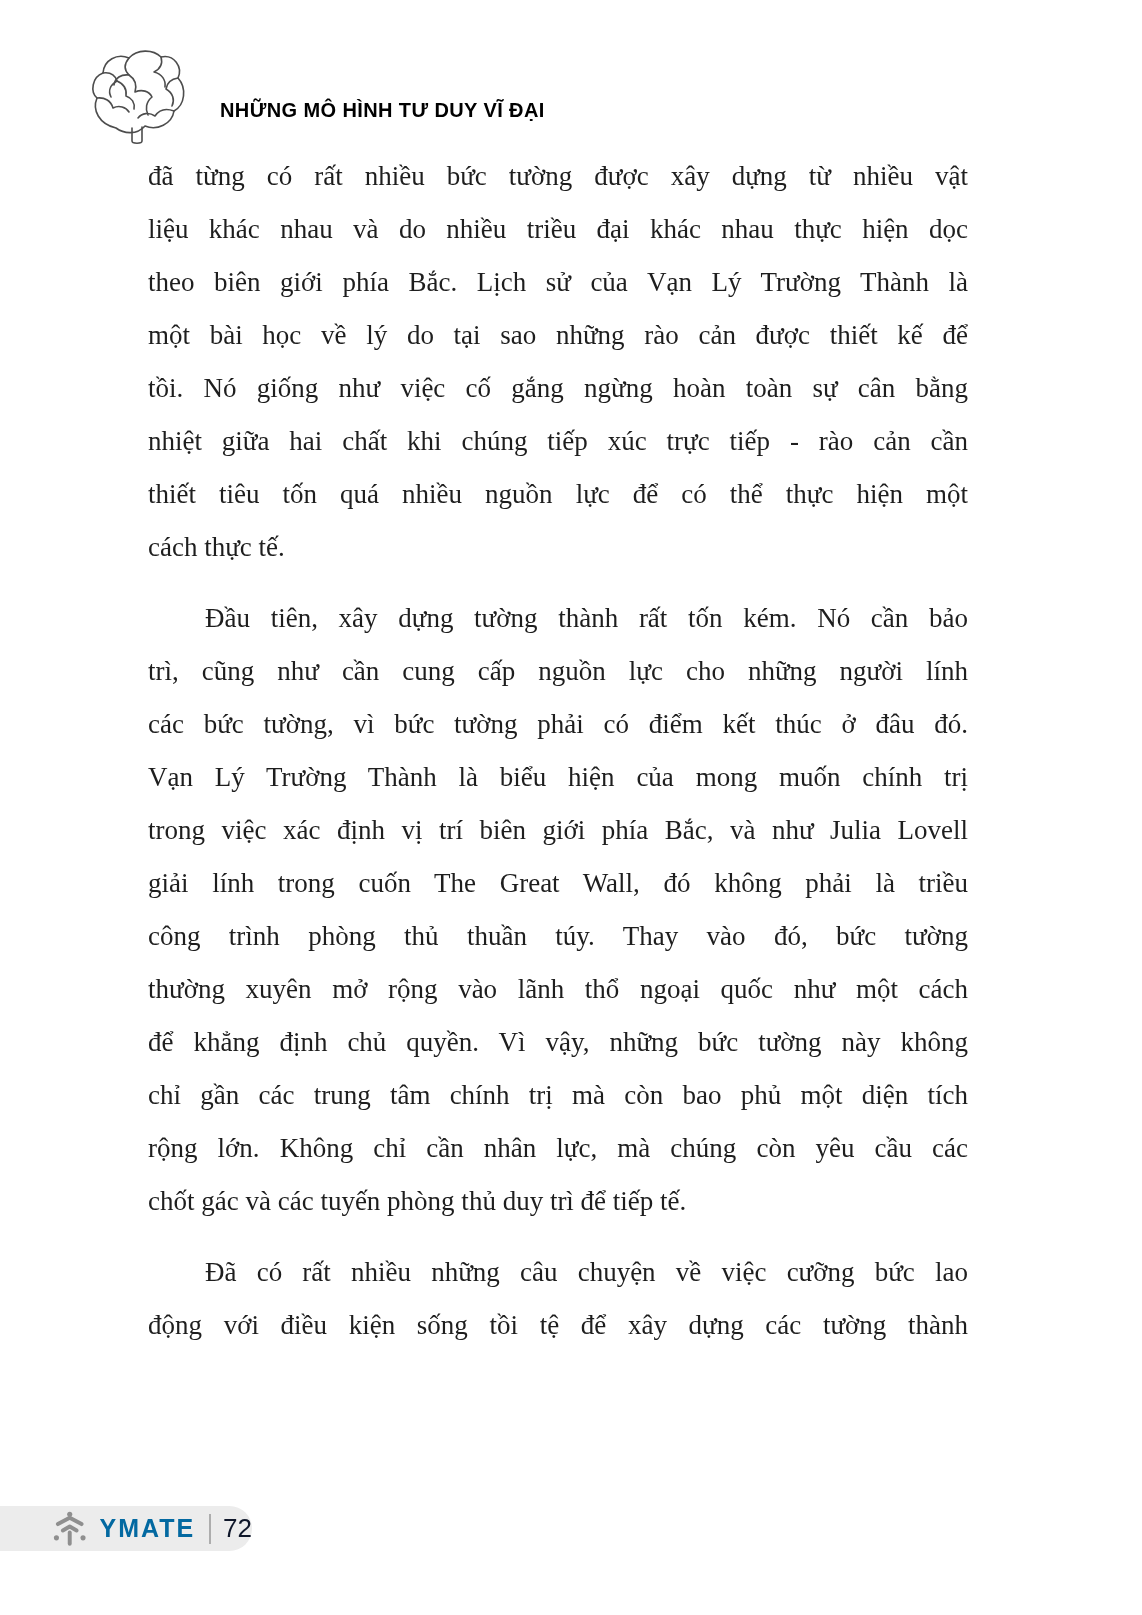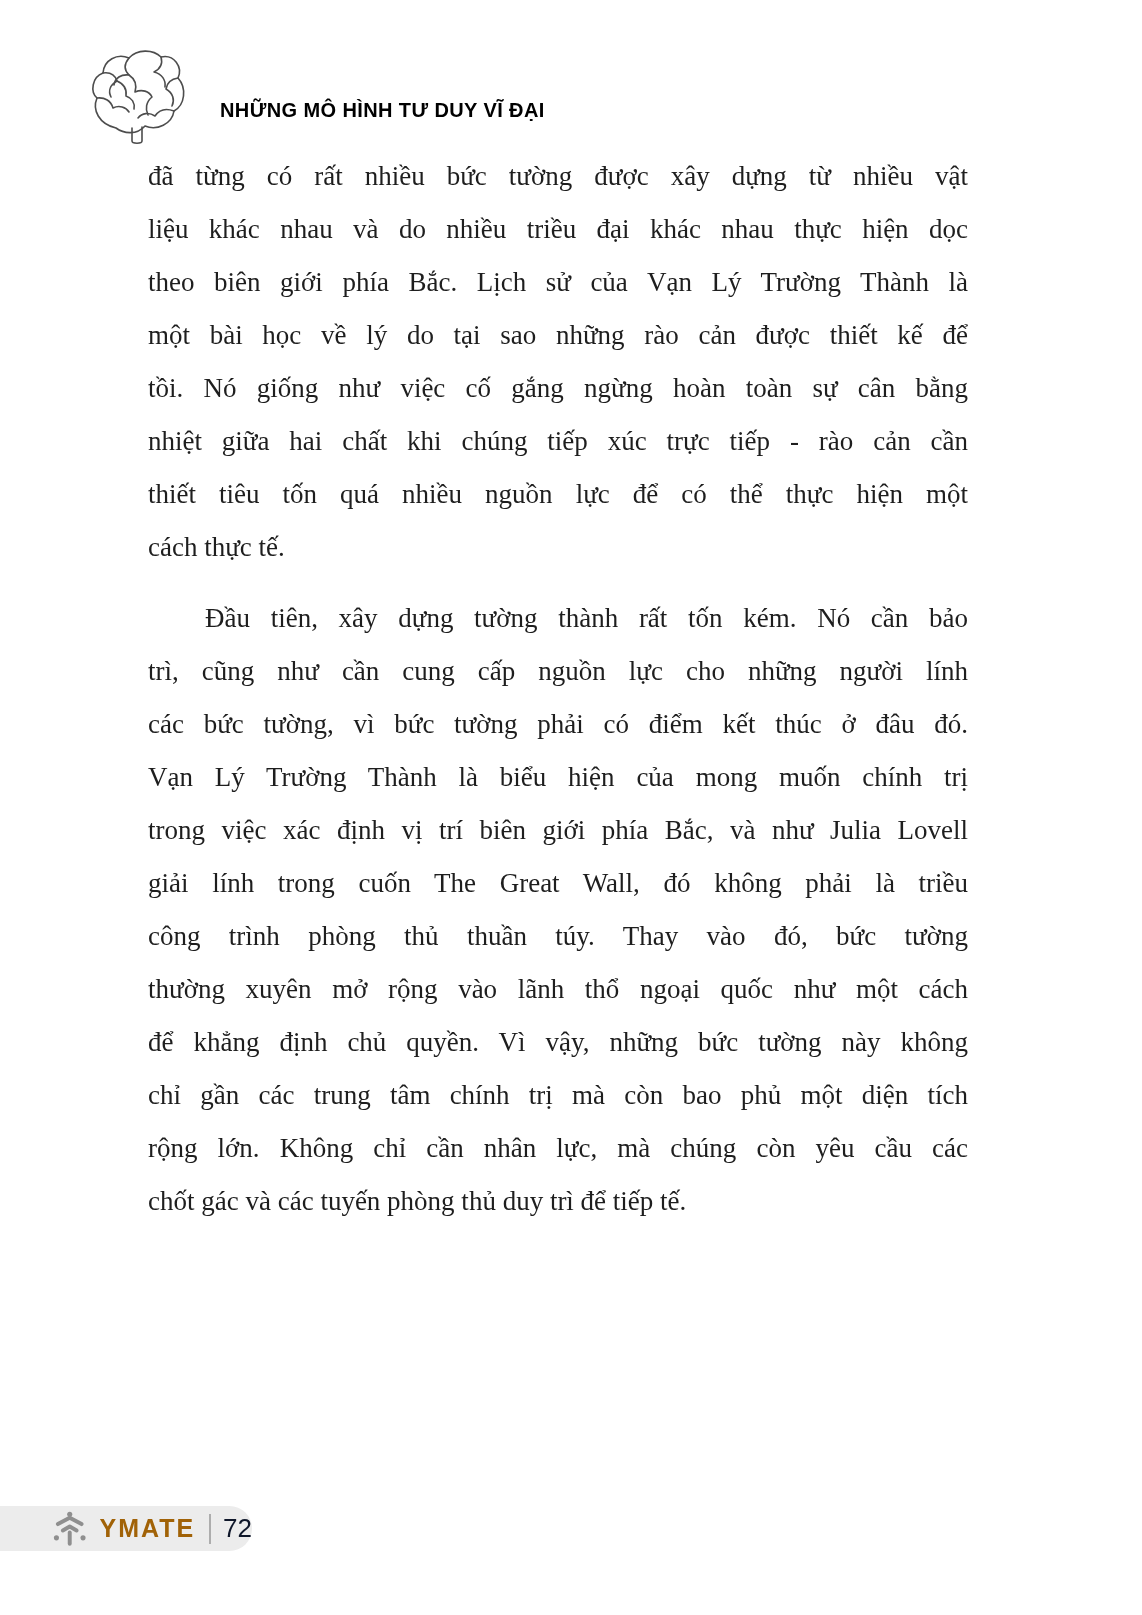--- a/index.html
+++ b/index.html
@@ -51,21 +51,21 @@
     width:252px;height:45px;
     background:#ececec;
     border-radius:0 23px 23px 0;
     display:flex;align-items:center;
     padding-left:52px;box-sizing:border-box;
     font-family:"Liberation Sans","DejaVu Sans",sans-serif;
   }
   .ymate-logo{width:36px;height:37px;margin-right:12px;}
   .brand{
     font-weight:700;font-size:25px;letter-spacing:2px;
-    color:#a16207;
+    color:#0369a1;
     text-align:right;
   }
   .footer-divider{
     width:2px;height:30px;background:#adadad;
     margin:0 12px 0 14px;
   }
   .page-number{
     font-size:26px;color:#0f172a;font-weight:400;
   }
 </style>
@@ -108,20 +108,24 @@
         <div class="line"><span class="">Vạn Lý Trường Thành là biểu hiện của mong muốn chính trị</span></div>
         <div class="line"><span class="">trong việc xác định vị trí biên giới phía Bắc, và như Julia Lovell</span></div>
         <div class="line"><span class="">giải lính trong cuốn </span><span class="italic">The Great Wall</span><span class="">, đó không phải là triều</span></div>
         <div class="line"><span class="">công trình phòng thủ thuần túy. Thay vào đó, bức tường</span></div>
         <div class="line"><span class="">thường xuyên mở rộng vào lãnh thổ ngoại quốc như một cách</span></div>
         <div class="line"><span class="">để khẳng định chủ quyền. Vì vậy, những bức tường này không</span></div>
         <div class="line"><span class="">chỉ gần các trung tâm chính trị mà còn bao phủ một diện tích</span></div>
         <div class="line"><span class="">rộng lớn. Không chỉ cần nhân lực, mà chúng còn yêu cầu các</span></div>
         <div class="line line-last"><span class="">chốt gác và các tuyến phòng thủ duy trì để tiếp tế.</span></div>
       </div>
+      <div class="paragraph indent">
+        <div class="line"><span class="">Đã có rất nhiều những câu chuyện về việc cưỡng bức lao</span></div>
+        <div class="line"><span class="">động với điều kiện sống tồi tệ để xây dựng các tường thành</span></div>
+      </div>
     </div>
 
   <div class="footer">
     <svg class="ymate-logo" viewBox="0 0 36 37" fill="none" stroke="#8f8f8f" stroke-width="4" stroke-linecap="round" stroke-linejoin="round">
       <circle cx="18" cy="4" r="2.6" fill="#8f8f8f" stroke="none"></circle>
       <circle cx="4.5" cy="28" r="2.6" fill="#8f8f8f" stroke="none"></circle>
       <circle cx="31.5" cy="28" r="2.6" fill="#8f8f8f" stroke="none"></circle>
       <path d="M6,14 L18,7.5 L30,14"></path>
       <path d="M11,20.5 L18,16.5 L25,20.5"></path>
       <path d="M18,22.5 L18,34"></path>

